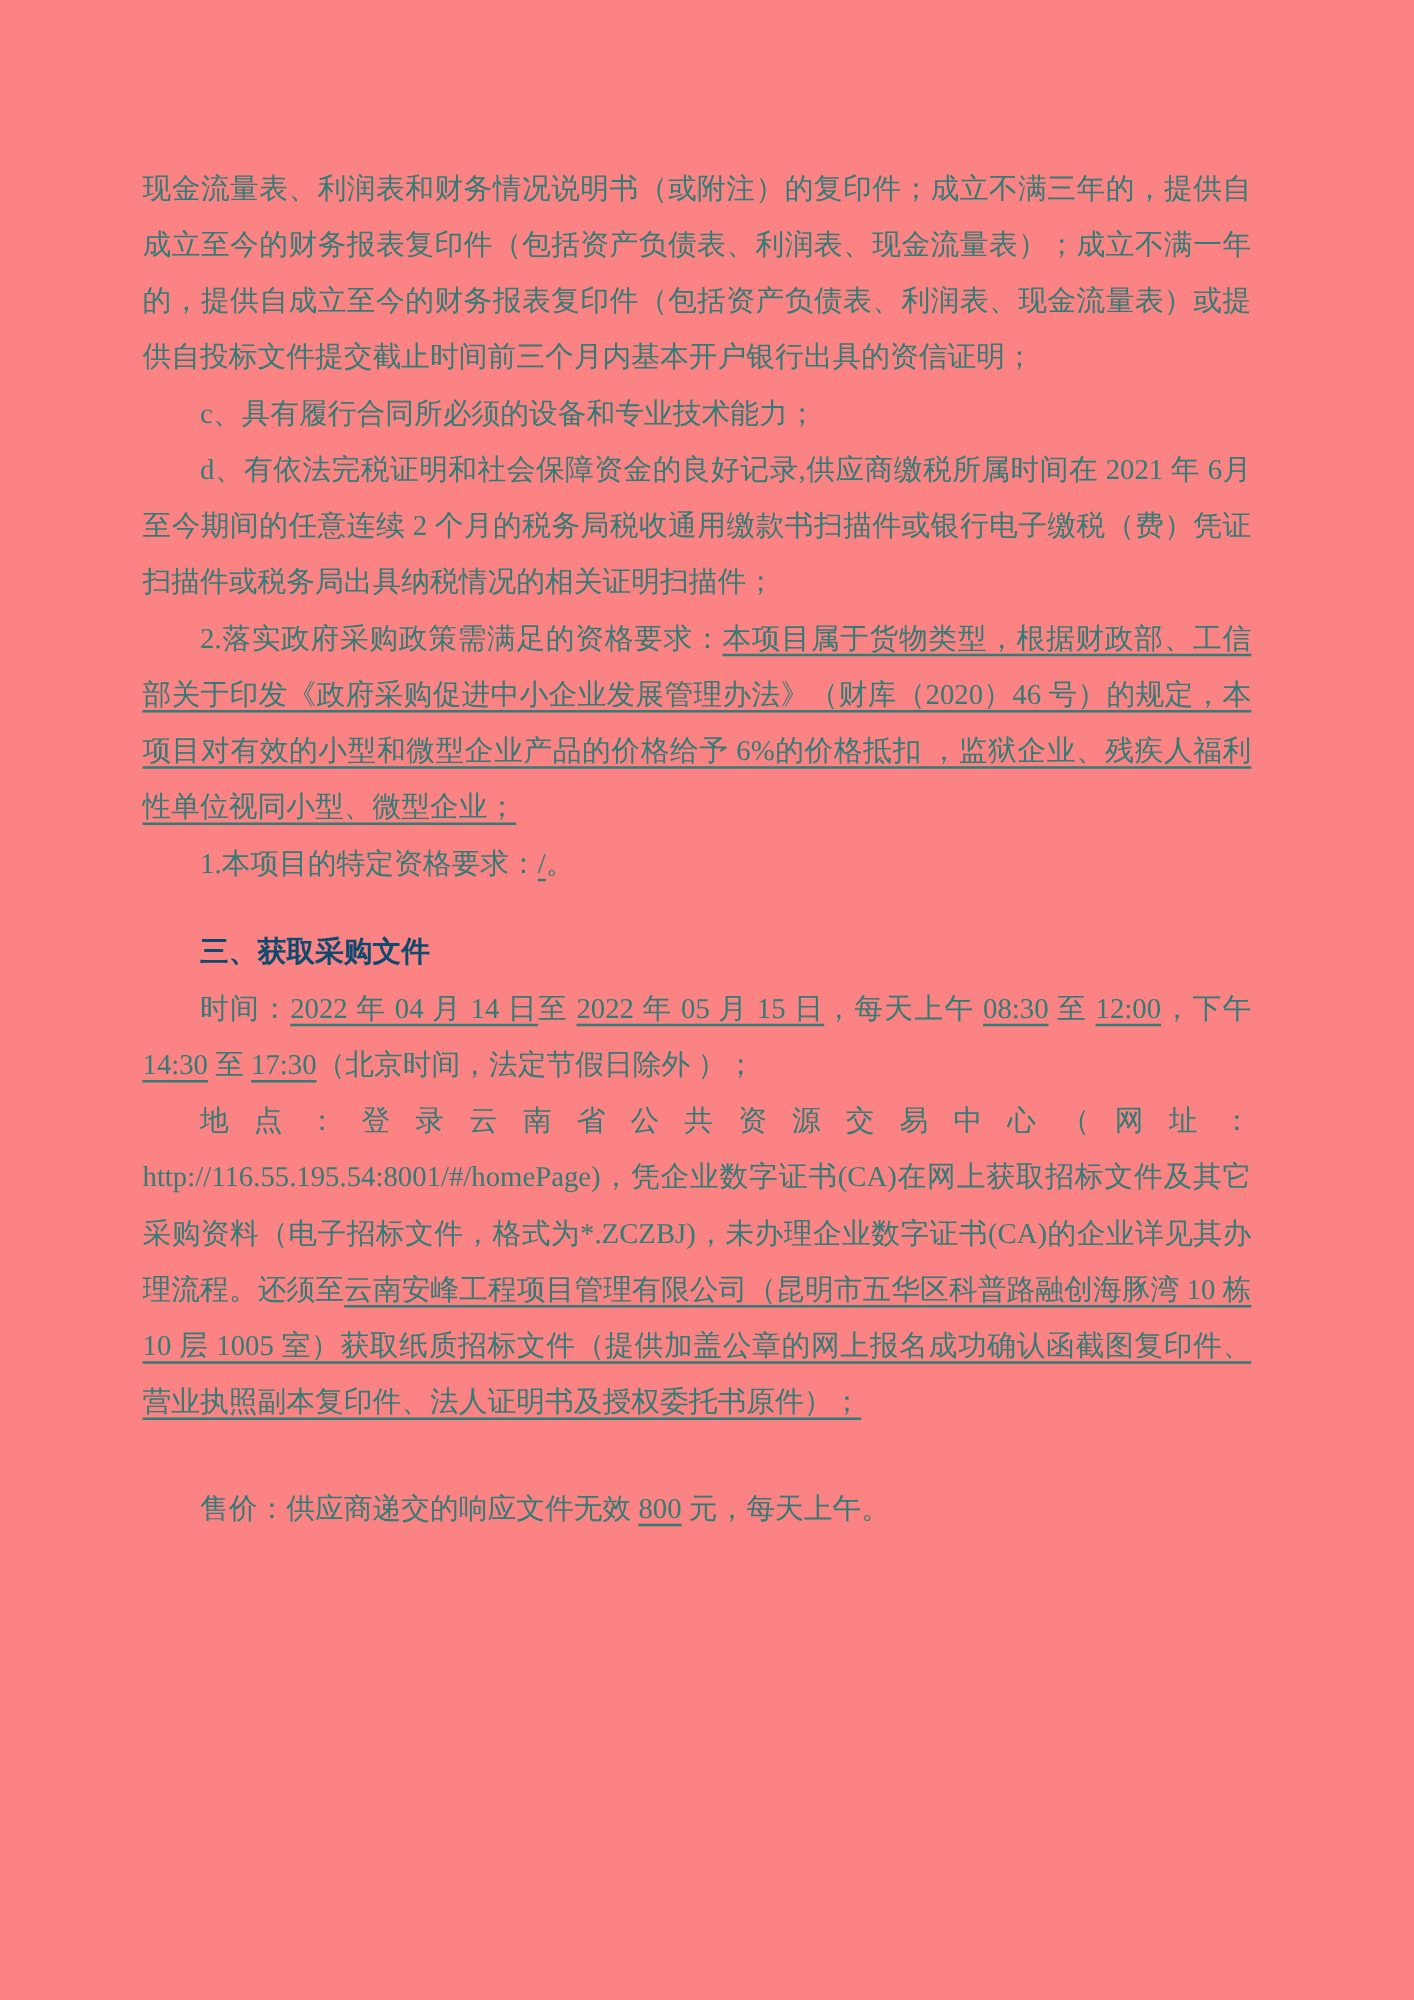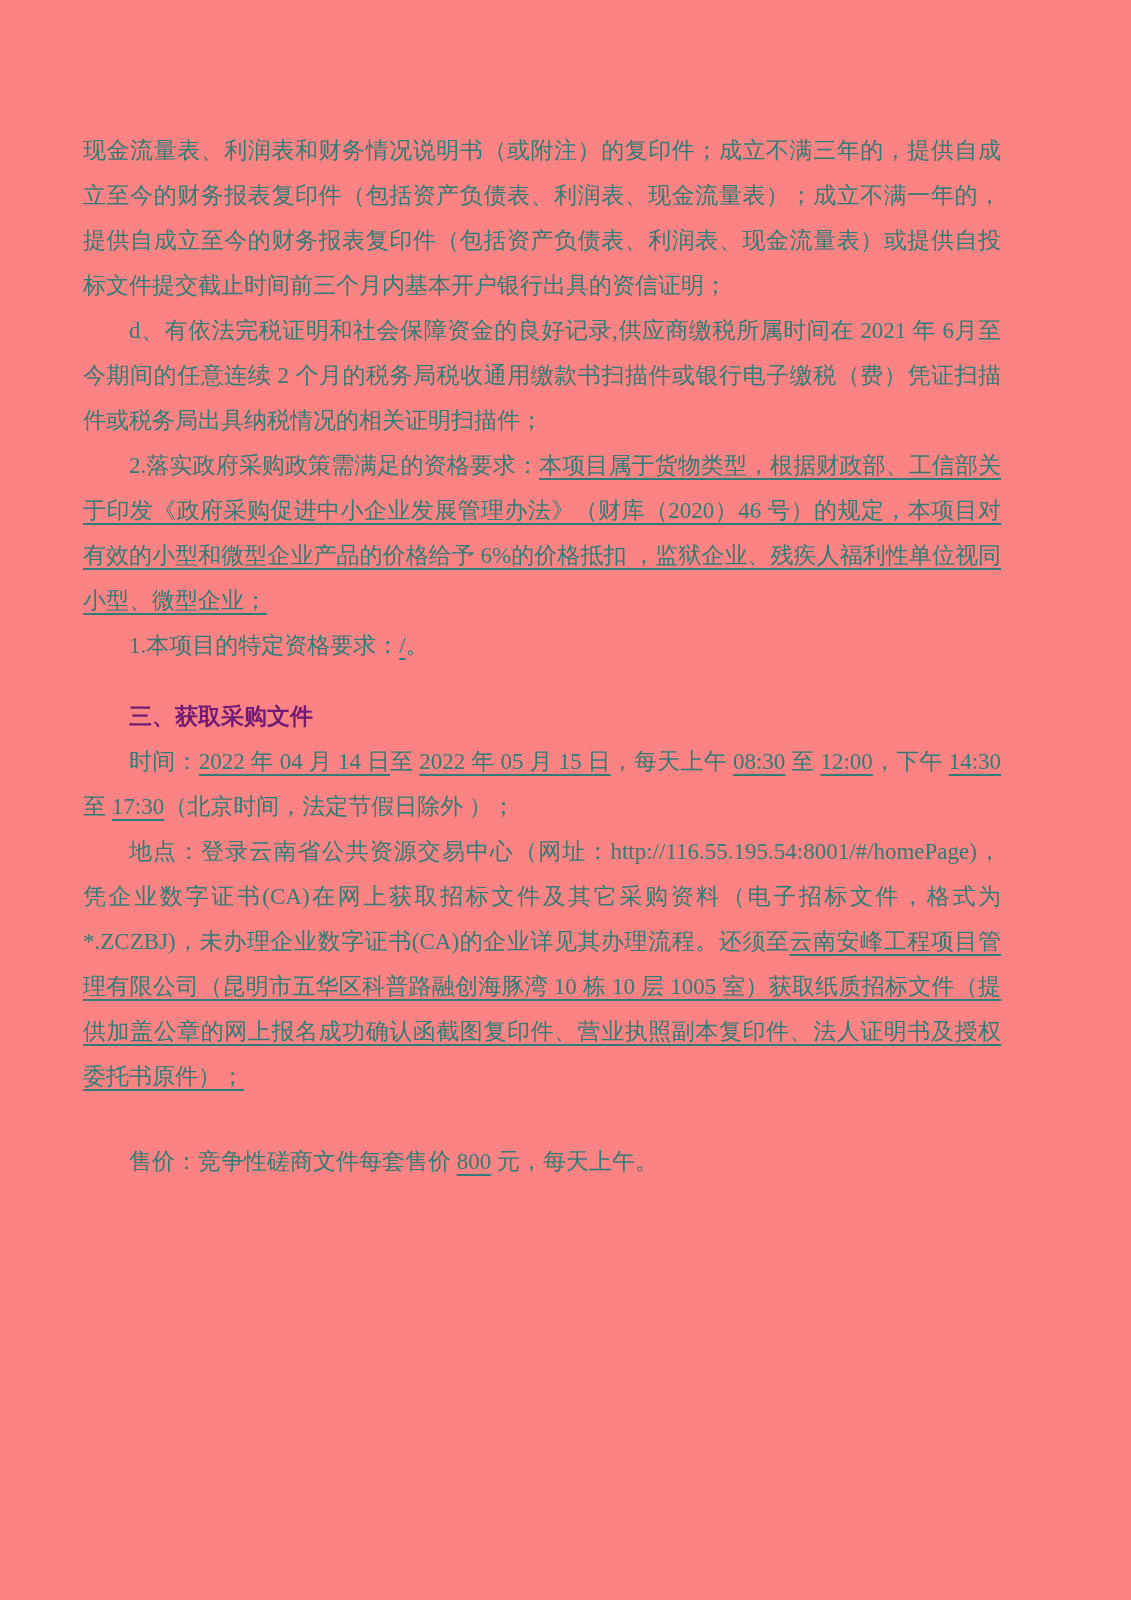--- a/index.html
+++ b/index.html
@@ -6,34 +6,34 @@
   .page{
     position:relative;
     width:1131px;
     height:1600px;
     background:#FB8383;
     overflow:hidden;
   }
   .content{
     box-sizing:border-box;
     width:1131px;
-    padding:128px 130px 0 83px;
+    padding:128px 130px 0 114px;
     font-family:"Liberation Serif","DejaVu Serif",serif;
     font-size:23px;
     line-height:45px;
     color:#317C76;
     text-align:justify;
   }
   .para{margin:0;text-indent:2em;}
   .para.flush{text-indent:0;}
   .heading{
     margin:26px 0 0 0;
     text-indent:2em;
     font-weight:bold;
-    color:#701a75;
+    color:#0c4a6e;
     font-family:"Liberation Sans","DejaVu Sans",sans-serif;
   }
   .para.price{margin-top:40px;}
   .u{
     text-decoration:underline;
     text-decoration-thickness:2px;
     text-underline-offset:5px;
     margin-top:44px;
   }
   .b{
@@ -44,31 +44,32 @@
   .nowrap{white-space:nowrap;}
 </style>
 </head>
 <body>
 
 <div class="page">
   <div class="content">
 
     <p class="para flush"><span>现金流量表、利润表和财务情况说明书（或附注）的复印件；成立不满三年的，提供自成立至今的财务报表复印件（包括资产负债表、利润表、现金流量表）；成立不满一年的，提供自成立至今的财务报表复印件（包括资产负债表、利润表、现金流量表）或提供自投标文件提交截止时间前三个月内基本开户银行出具的资信证明；</span></p>
 
+    <p class="para"><span>c、具有履行合同所必须的设备和专业技术能力；</span></p>
 
     <p class="para"><span>d、有依法完税证明和社会保障资金的良好记录,供应商缴税所属时间在 2021 年 6月至今期间的任意连续 2 个月的税务局税收通用缴款书扫描件或银行电子缴税（费）凭证扫描件或税务局出具纳税情况的相关证明扫描件；</span></p>
 
 
     <p class="para"><span>2.落实政府采购政策需满足的资格要求：</span><span class="u">本项目属于货物类型，根据财政部、工信部关于印发《政府采购促进中小企业发展管理办法》（财库（2020）46 号）的规定，本项目对有效的小型和微型企业产品的价格给予 6%的价格抵扣 ，监狱企业、残疾人福利性单位视同小型、微型企业；</span></p>
 
     <p class="para"><span>1.本项目的特定资格要求：</span><span class="u">/</span><span>。</span></p>
 
     <p class="heading"><span>三、获取采购文件</span></p>
 
     <p class="para"><span>时间：</span><span class="u">2022 年 04 月 14 日</span><span>至 </span><span class="u">2022 年 05 月 15 日</span><span>，每天上午 </span><span class="u">08:30</span><span> 至 </span><span class="u">12:00</span><span>，下午 </span><span class="u">14:30</span><span> 至 </span><span class="u">17:30</span><span>（北京时间，法定节假日除外 ）；</span></p>
 
     <p class="para"><span>地点：登录云南省公共资源交易中心（网址：</span><span class="nowrap">http://116.55.195.54:8001/#/homePage)，</span><span>凭企业数字证书(CA)在网上获取招标文件及其它采购资料（电子招标文件，格式为*.ZCZBJ)，未办理企业数字证书(CA)的企业详见其办理流程。还须至</span><span class="u">云南安峰工程项目管理有限公司（昆明市五华区科普路融创海豚湾 10 栋 10 层 1005 室）获取纸质招标文件（提供加盖公章的网上报名成功确认函截图复印件、营业执照副本复印件、法人证明书及授权委托书原件）；</span></p>
 
 
-    <p class="para price"><span>售价：竞争性磋商文件每套售价 </span><span class="u">800</span><span> 元，每天上午。</span></p>
+    <p class="para price"><span>售价：供应商递交的响应文件无效 </span><span class="u">800</span><span> 元，每天上午。</span></p>
 
   </div>
 </div>
 
 </body></html>

